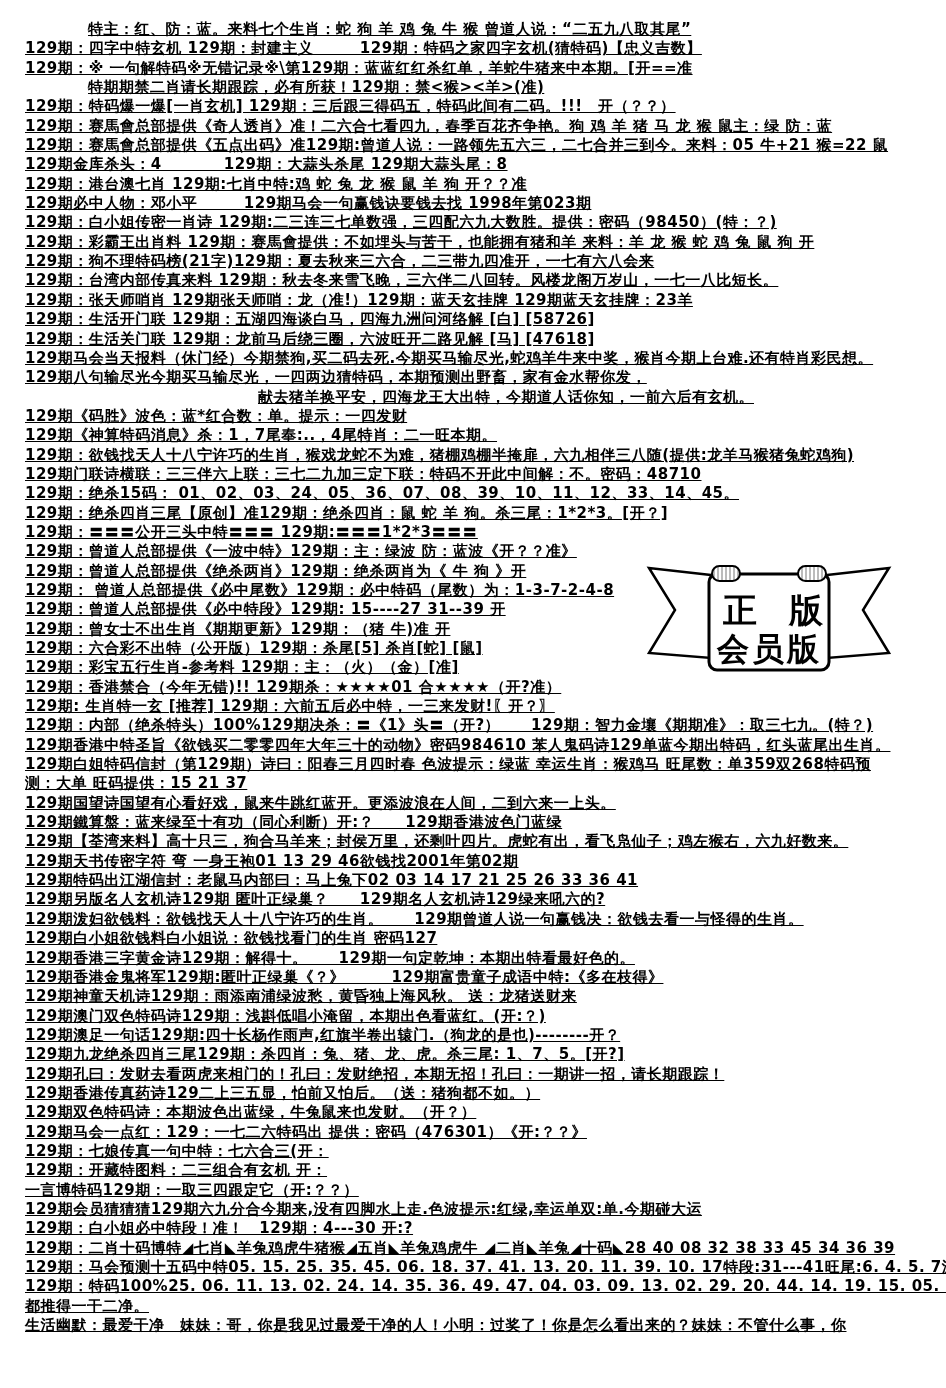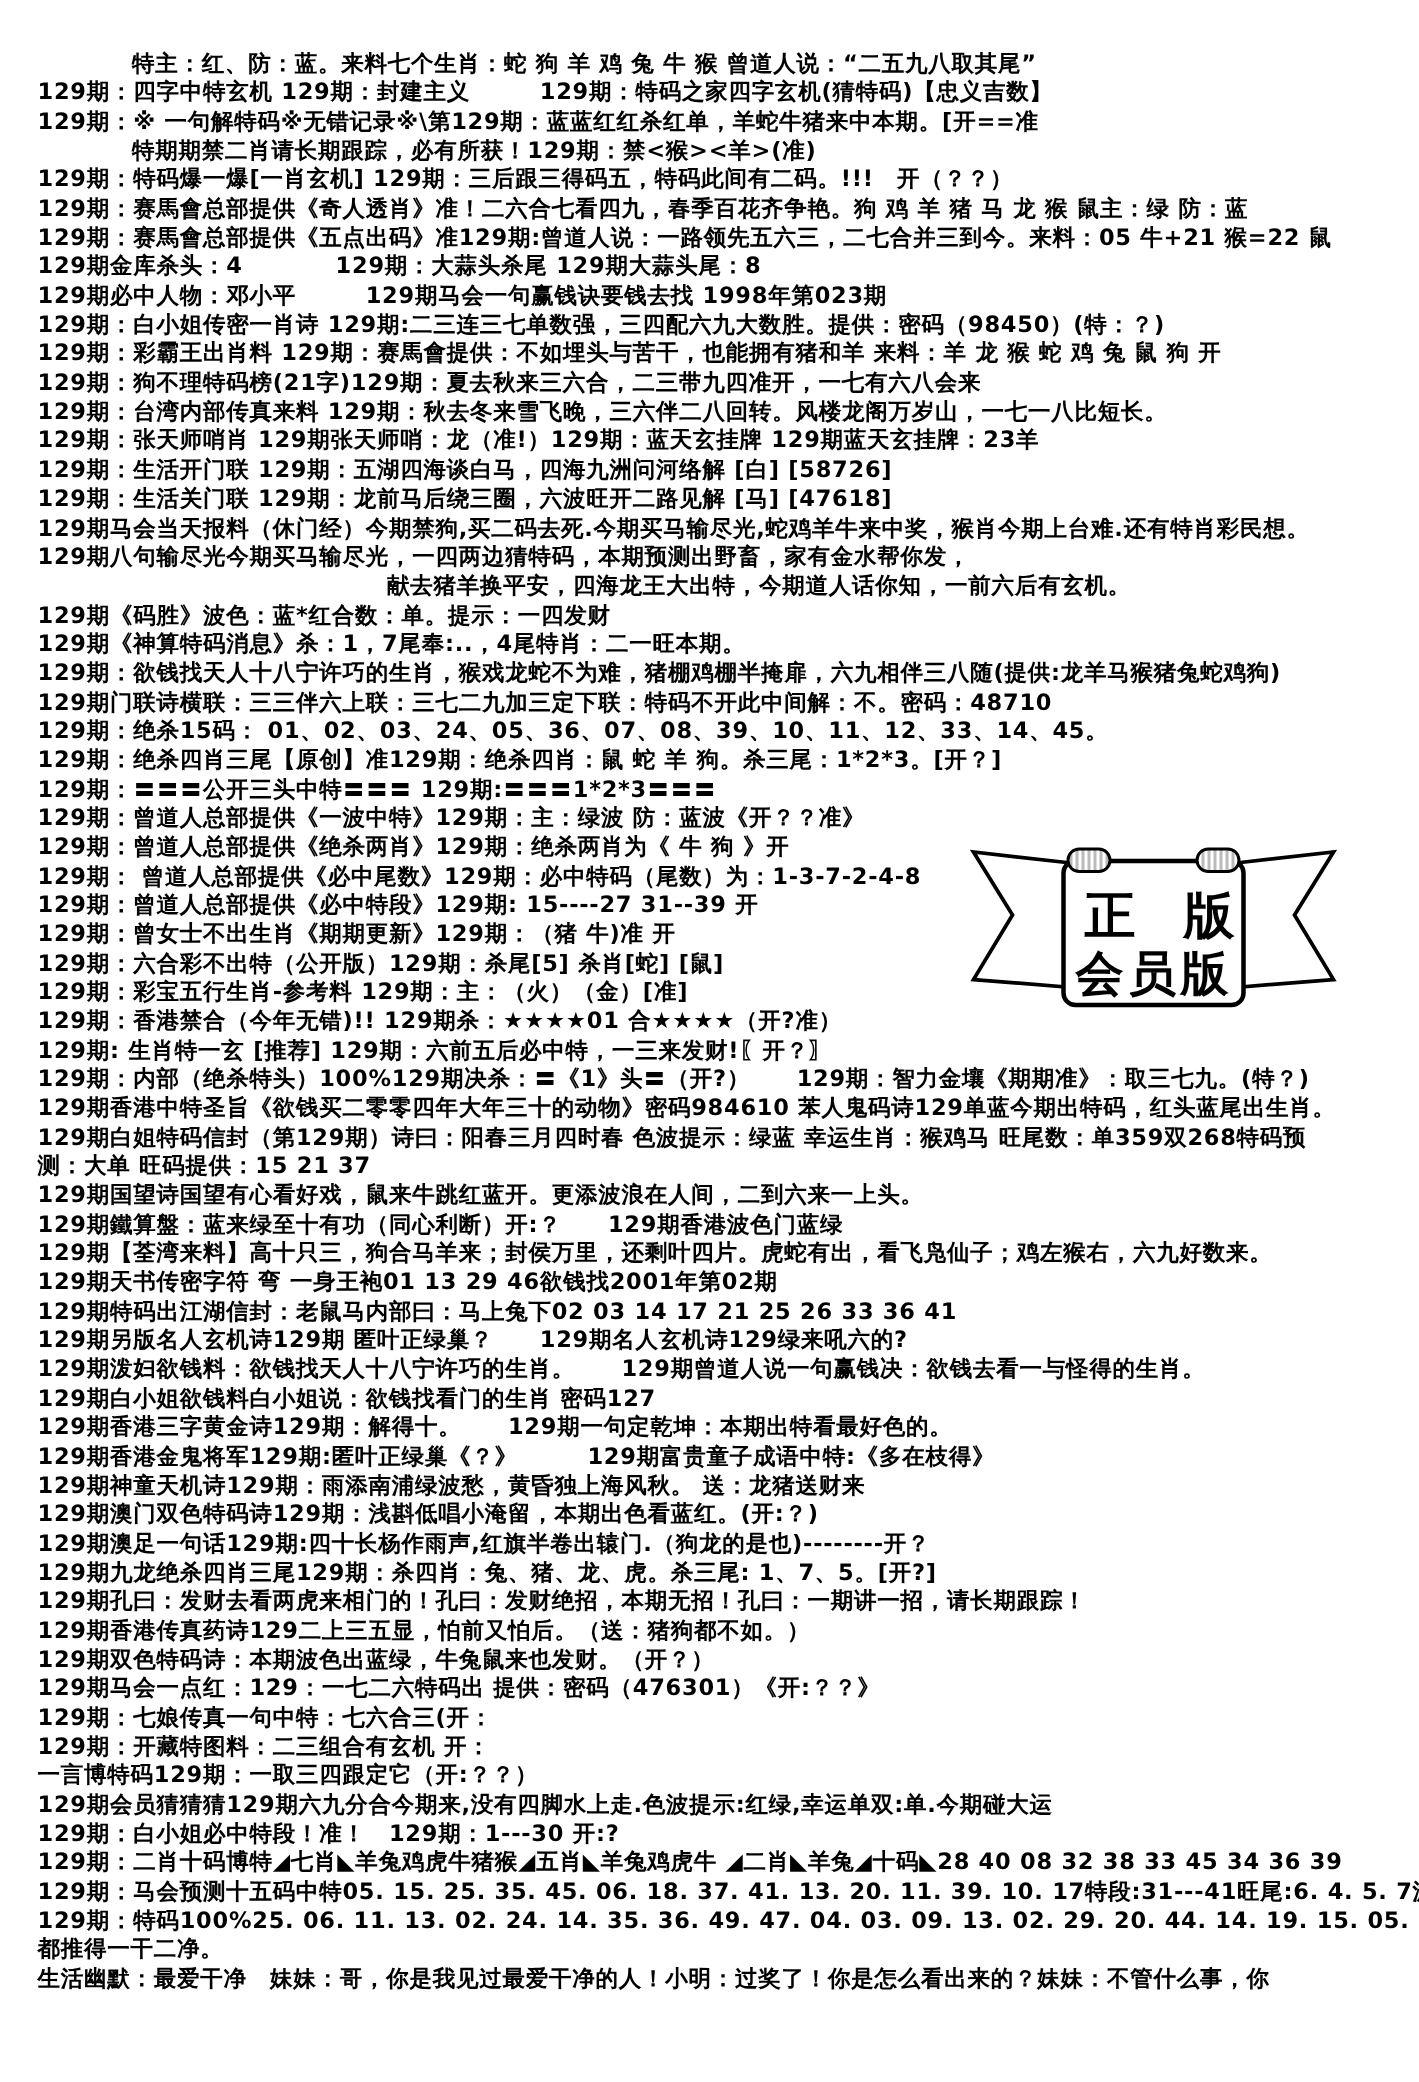--- a/index.html
+++ b/index.html
@@ -10,23 +10,24 @@
   body {
     width: 946px;
     height: 1388px;
     position: relative;
     overflow: hidden;
     font-family: "DejaVu Sans", sans-serif;
     color: #000000;
   }
   .sheet {
     position: absolute;
-    top: 33px;
+    top: 20px;
     left: 0;
     width: 946px;
+    text-decoration: underline;
   }
   .line {
     margin: 0;
     padding: 0 0 0 25px;
     font-size: 15px;
     font-weight: 700;
     line-height: 19.35px;
     white-space: nowrap;
     letter-spacing: 0.5px;
     color: #000000;
@@ -52,20 +53,21 @@
 
 <div class="sheet">
     <p class="line ind-1">特主：红、防：蓝。来料七个生肖：蛇 狗 羊 鸡 兔 牛 猴 曾道人说：“二五九八取其尾”</p>
     <p class="line">129期：四字中特玄机 129期：封建主义　　　129期：特码之家四字玄机(猜特码)【忠义吉数】</p>
     <p class="line">129期：※ 一句解特码※无错记录※\第129期：蓝蓝红红杀红单，羊蛇牛猪来中本期。[开==准</p>
     <p class="line ind-1">特期期禁二肖请长期跟踪，必有所获！129期：禁&lt;猴&gt;&lt;羊&gt;(准)</p>
     <p class="line">129期：特码爆一爆[一肖玄机] 129期：三后跟三得码五，特码此间有二码。!!!　开（？？）</p>
     <p class="line">129期：赛馬會总部提供《奇人透肖》准！二六合七看四九，春季百花齐争艳。狗 鸡 羊 猪 马 龙 猴 鼠主：绿 防：蓝</p>
     <p class="line">129期：赛馬會总部提供《五点出码》准129期:曾道人说：一路领先五六三，二七合并三到今。来料：05 牛+21 猴=22 鼠</p>
     <p class="line">129期金库杀头：4　　　　129期：大蒜头杀尾 129期大蒜头尾：8</p>
+    <p class="line">129期：港台澳七肖 129期:七肖中特:鸡 蛇 兔 龙 猴 鼠 羊 狗 开？？准</p>
     <p class="line">129期必中人物：邓小平　　　129期马会一句赢钱诀要钱去找 1998年第023期</p>
     <p class="line">129期：白小姐传密一肖诗 129期:二三连三七单数强，三四配六九大数胜。提供：密码（98450）(特：？)</p>
     <p class="line">129期：彩霸王出肖料 129期：赛馬會提供：不如埋头与苦干，也能拥有猪和羊 来料：羊 龙 猴 蛇 鸡 兔 鼠 狗 开</p>
     <p class="line">129期：狗不理特码榜(21字)129期：夏去秋来三六合，二三带九四准开，一七有六八会来</p>
     <p class="line">129期：台湾内部传真来料 129期：秋去冬来雪飞晚，三六伴二八回转。风楼龙阁万岁山，一七一八比短长。</p>
     <p class="line">129期：张天师哨肖 129期张天师哨：龙（准!）129期：蓝天玄挂牌 129期蓝天玄挂牌：23羊</p>
     <p class="line">129期：生活开门联 129期：五湖四海谈白马，四海九洲问河络解 [白] [58726]</p>
     <p class="line">129期：生活关门联 129期：龙前马后绕三圈，六波旺开二路见解 [马] [47618]</p>
     <p class="line">129期马会当天报料（休门经）今期禁狗,买二码去死.今期买马输尽光,蛇鸡羊牛来中奖，猴肖今期上台难.还有特肖彩民想。</p>
     <p class="line">129期八句输尽光今期买马输尽光，一四两边猜特码，本期预测出野畜，家有金水帮你发，</p>
@@ -105,21 +107,21 @@
     <p class="line">129期澳足一句话129期:四十长杨作雨声,红旗半卷出辕门.（狗龙的是也)--------开？</p>
     <p class="line">129期九龙绝杀四肖三尾129期：杀四肖：兔、猪、龙、虎。杀三尾: 1、7、5。[开?]</p>
     <p class="line">129期孔曰：发财去看两虎来相门的！孔曰：发财绝招，本期无招！孔曰：一期讲一招，请长期跟踪！</p>
     <p class="line">129期香港传真药诗129二上三五显，怕前又怕后。（送：猪狗都不如。）</p>
     <p class="line">129期双色特码诗：本期波色出蓝绿，牛兔鼠来也发财。（开？）</p>
     <p class="line">129期马会一点红：129：一七二六特码出 提供：密码（476301）《开:？？》</p>
     <p class="line">129期：七娘传真一句中特：七六合三(开：</p>
     <p class="line">129期：开藏特图料：二三组合有玄机 开：</p>
     <p class="line">一言博特码129期：一取三四跟定它（开:？？）</p>
     <p class="line">129期会员猜猜猜129期六九分合今期来,没有四脚水上走.色波提示:红绿,幸运单双:单.今期碰大运</p>
-    <p class="line">129期：白小姐必中特段！准！　129期：1---30 开:?</p>
+    <p class="line">129期：白小姐必中特段！准！　129期：4---30 开:?</p>
     <p class="line">129期：二肖十码博特◢七肖◣羊兔鸡虎牛猪猴◢五肖◣羊兔鸡虎牛 ◢二肖◣羊兔◢十码◣28 40 08 32 38 33 45 34 36 39</p>
     <p class="line">129期：马会预测十五码中特05. 15. 25. 35. 45. 06. 18. 37. 41. 13. 20. 11. 39. 10. 17特段:31---41旺尾:6. 4. 5. 7波路:蓝绿波</p>
     <p class="line">129期：特码100%25. 06. 11. 13. 02. 24. 14. 35. 36. 49. 47. 04. 03. 09. 13. 02. 29. 20. 44. 14. 19. 15. 05. 40. 43. 27.</p>
     <p class="line">都推得一干二净。</p>
     <p class="line">生活幽默：最爱干净　妹妹：哥，你是我见过最爱干净的人！小明：过奖了！你是怎么看出来的？妹妹：不管什么事，你</p>
   </div>
 
 <div class="banner">
   <svg viewBox="0 0 248 122" xmlns="http://www.w3.org/2000/svg">
     <defs>

